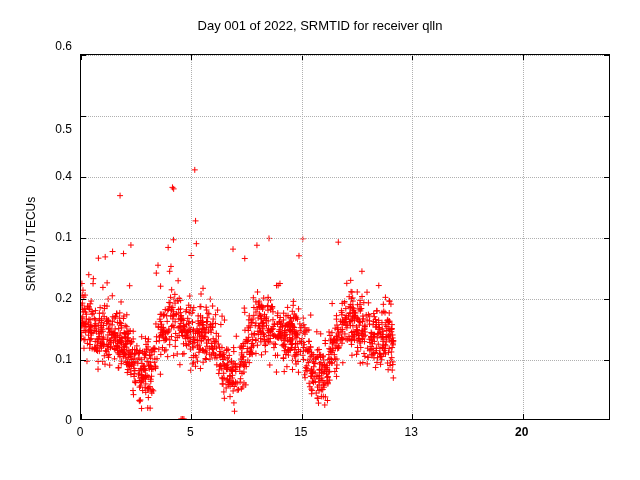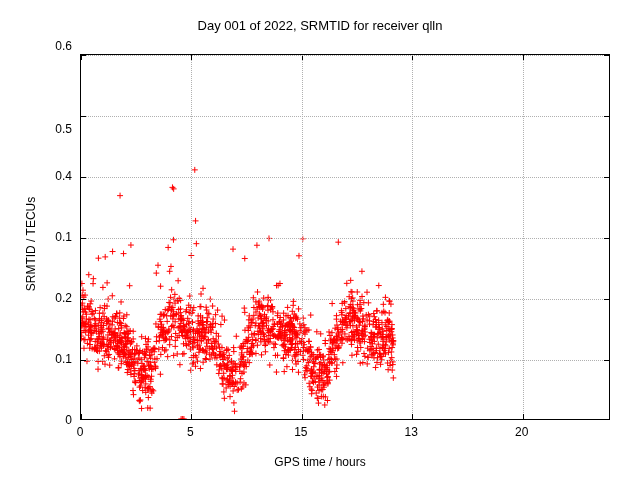--- a/index.html
+++ b/index.html
@@ -1771,28 +1771,27 @@
       <div class="tick-y" style="top: 122px;"></div>
       <div class="tick-y-right" style="top: 122px;"></div>
       <div class="grid-h" style="top: 61px;"></div>
       <div class="tick-y" style="top: 61px;"></div>
       <div class="tick-y-right" style="top: 61px;"></div>
       <div class="grid-h" style="top: 0px;"></div>
       <div class="tick-y" style="top: 0px;"></div>
       <div class="tick-y-right" style="top: 0px;"></div>
     </div>
 
-  <div id="x-axis-title">GPS time / hours</div>
   <div id="y-axis-title">SRMTID / TECUs</div>
 
 <div class="xlabel" style="left: 80px;">0</div>
     <div class="xlabel" style="left: 190.417px;">5</div>
     <div class="xlabel" style="left: 300.833px;">15</div>
     <div class="xlabel" style="left: 411.25px;">13</div>
-    <div class="xlabel" style="left: 521.667px;">20</div>
+    <div class="xlabel" style="left: 521.667px; font-weight: bold;">20</div>
     <div class="ylabel" style="top: 420px;">0</div>
     <div class="ylabel" style="top: 359px;">0.1</div>
     <div class="ylabel" style="top: 298px;">0.2</div>
     <div class="ylabel" style="top: 237px;">0.1</div>
     <div class="ylabel" style="top: 176px;">0.4</div>
     <div class="ylabel" style="top: 129px;">0.5</div>
     <div class="ylabel" style="top: 46px;">0.6</div>
   </div>
 
 </body></html>

